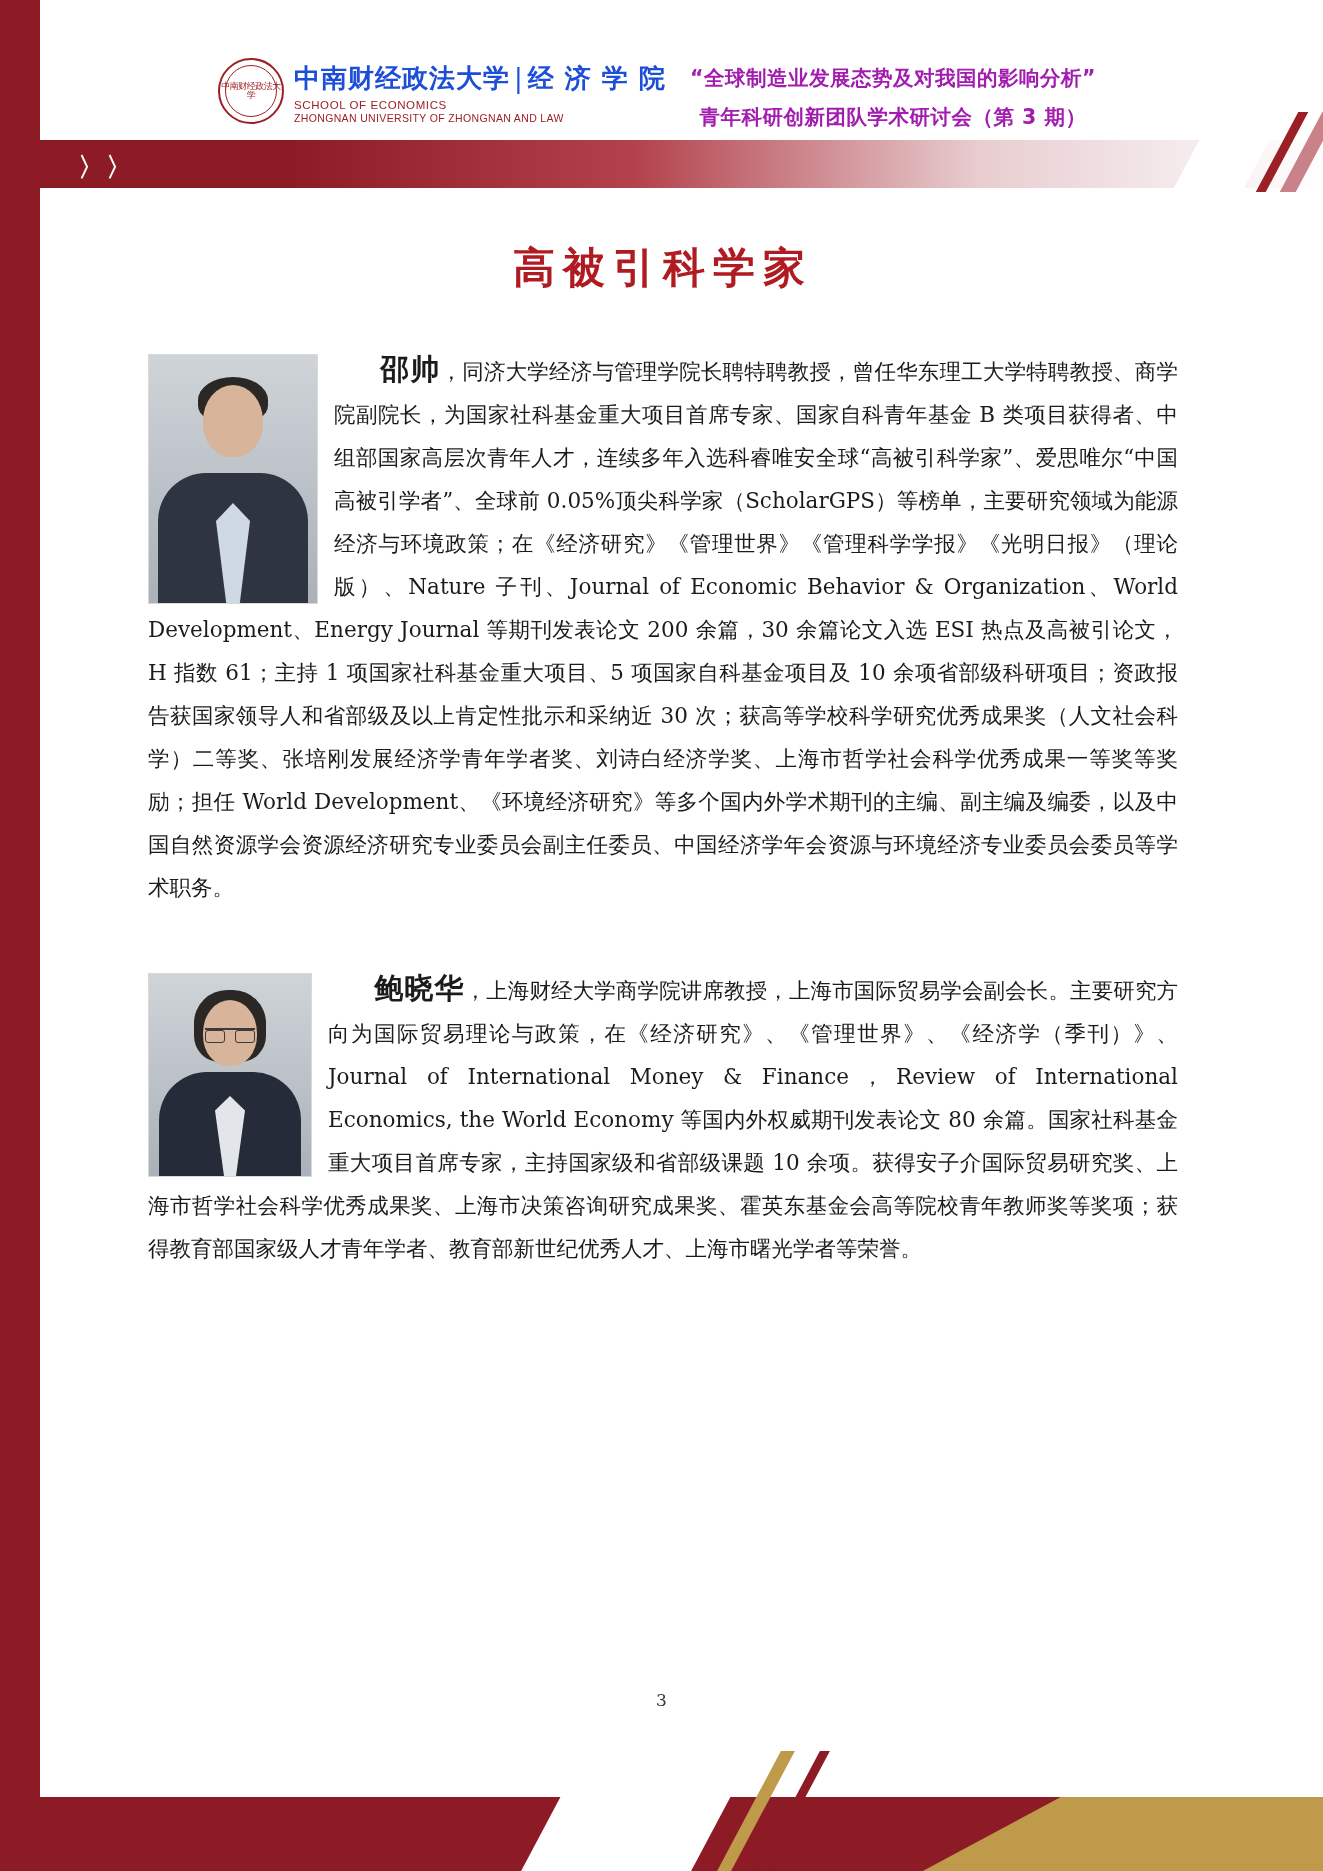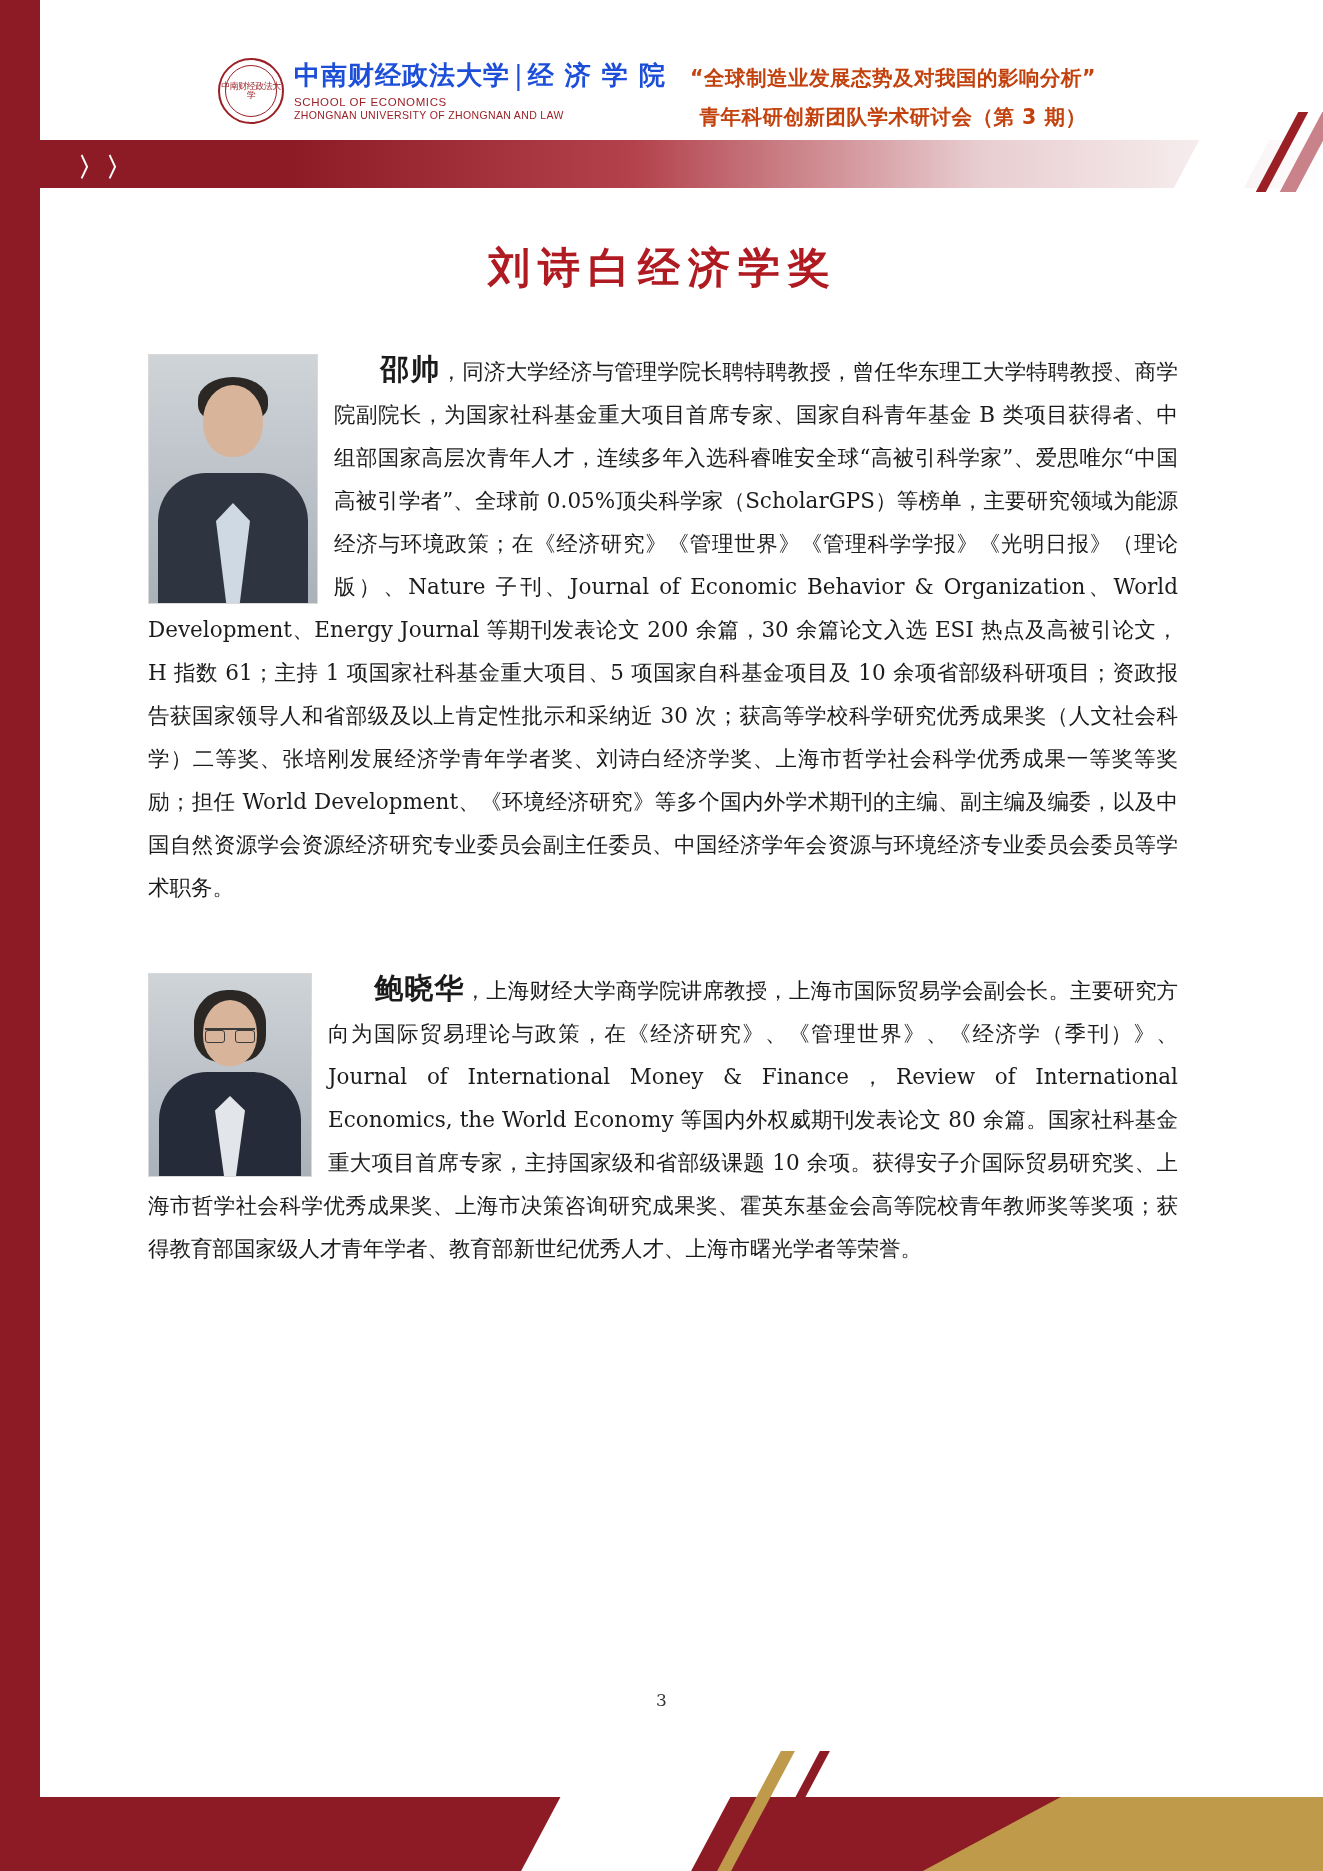--- a/index.html
+++ b/index.html
@@ -66,21 +66,21 @@
     font-family: "Liberation Sans", sans-serif;
     font-weight: bold;
   }
 
   
   .logo-wrap {
     position: absolute;
     left: 218px;
     top: 58px;
     display: flex;
-    align-items: flex-start;
+    align-items: flex-end;
     gap: 10px;
   }
   .seal {
     width: 66px;
     height: 66px;
     border-radius: 50%;
     border: 2.5px solid #9b2026;
     position: relative;
     display: flex;
     align-items: center;
@@ -132,21 +132,21 @@
     font-size: 10.5px;
     letter-spacing: 0.35px;
     margin-top: 1px;
     font-family: "Liberation Sans", sans-serif;
   }
 
   .header-title {
     position: absolute;
     left: 690px;
     top: 64px;
-    color: #c2410c;
+    color: #a21caf;
     font-weight: bold;
     font-family: "DejaVu Sans", "Liberation Sans", sans-serif;
   }
   .header-title .line1 {
     font-size: 20.5px;
     letter-spacing: 0.5px;
     white-space: nowrap;
   }
   .header-title .line2 {
     font-size: 20.5px;
@@ -399,21 +399,21 @@
       </div>
     </div>
 
     <div class="header-title">
       <div class="line1">“全球制造业发展态势及对我国的影响分析”</div>
       <div class="line2">青年科研创新团队学术研讨会（第 3 期）</div>
     </div>
   </div>
 
   <div class="content">
-    <div class="doc-title">刘诗白经济学奖</div>
+    <div class="doc-title">高被引科学家</div>
 
     <div class="bio-block">
       <div class="portrait p1">
         <div class="pt-bg"></div>
         <div class="pt-body"></div>
         <div class="pt-shirt"></div>
         <div class="pt-hair"></div>
         <div class="pt-head"></div>
       </div>
       <span class="indent2"></span><span class="name">邵帅</span><span>，同济大学经济与管理学院长聘特聘教授，曾任华东理工大学特聘教授、商学院副院长，为国家社科基金重大项目首席专家、国家自科青年基金 B 类项目获得者、中组部国家高层次青年人才，连续多年入选科睿唯安全球“高被引科学家”、爱思唯尔“中国高被引学者”、全球前 0.05%顶尖科学家（ScholarGPS）等榜单，主要研究领域为能源经济与环境政策；在《经济研究》《管理世界》《管理科学学报》《光明日报》（理论版）、Nature 子刊、Journal of Economic Behavior &amp; Organization、World Development、Energy Journal 等期刊发表论文 200 余篇，30 余篇论文入选 ESI 热点及高被引论文，H 指数 61；主持 1 项国家社科基金重大项目、5 项国家自科基金项目及 10 余项省部级科研项目；资政报告获国家领导人和省部级及以上肯定性批示和采纳近 30 次；获高等学校科学研究优秀成果奖（人文社会科学）二等奖、张培刚发展经济学青年学者奖、刘诗白经济学奖、上海市哲学社会科学优秀成果一等奖等奖励；担任 World Development、《环境经济研究》等多个国内外学术期刊的主编、副主编及编委，以及中国自然资源学会资源经济研究专业委员会副主任委员、中国经济学年会资源与环境经济专业委员会委员等学术职务。</span>

